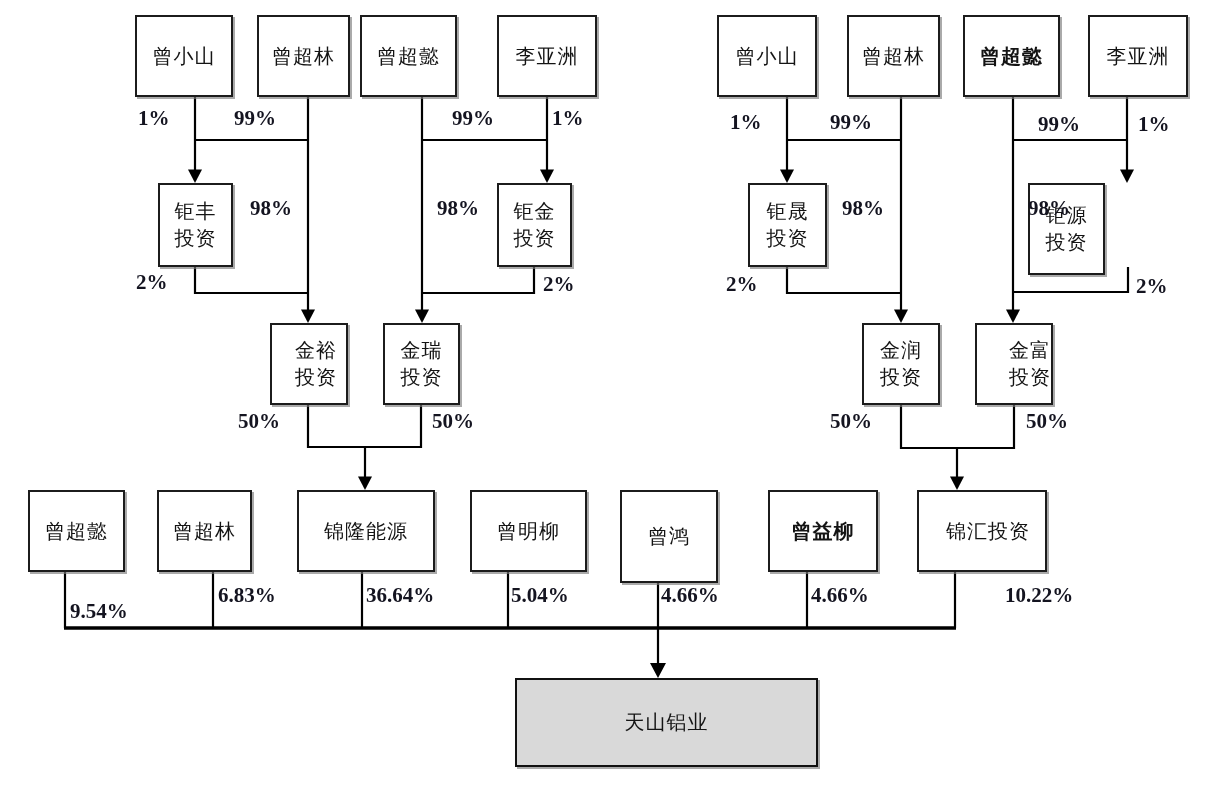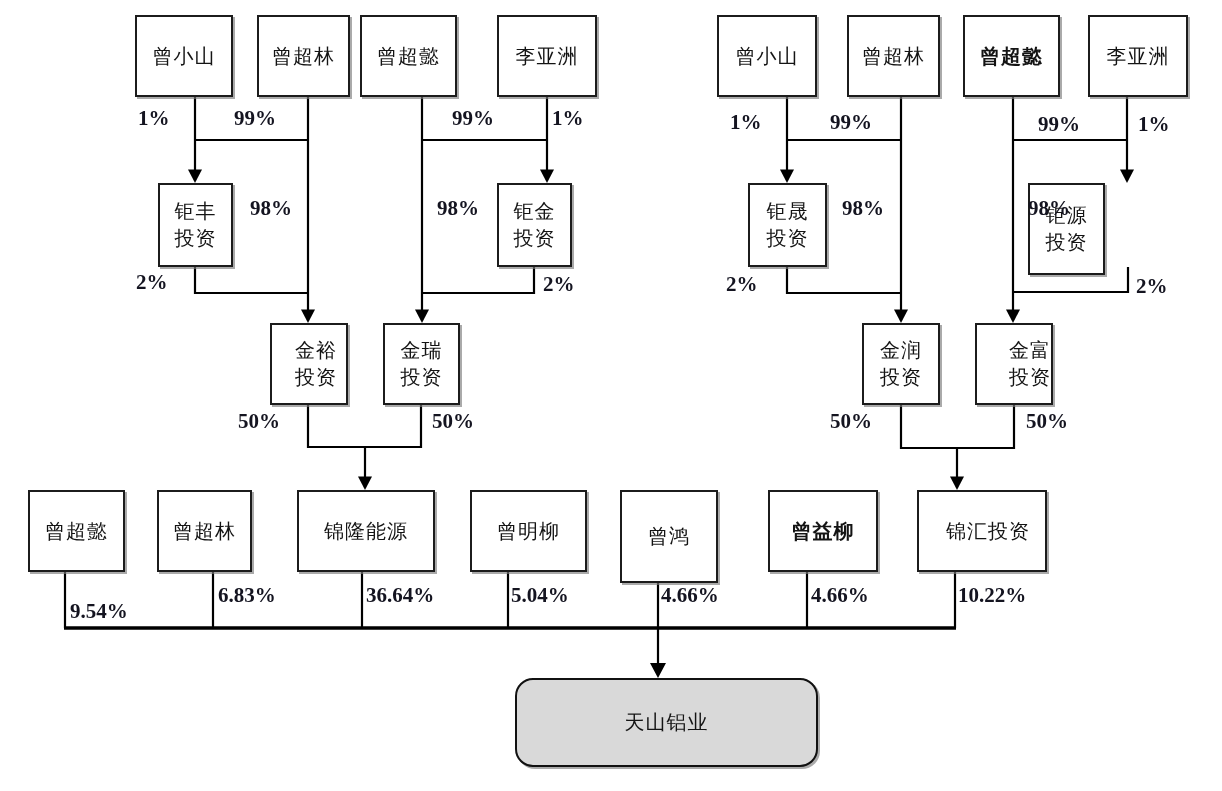--- a/index.html
+++ b/index.html
@@ -7,21 +7,21 @@
     position:relative;width:1222px;height:791px;background:#fff;overflow:hidden;
     font-family:"DejaVu Serif","Liberation Serif",serif;
   }
   .node{
     position:absolute;display:flex;flex-direction:column;align-items:center;justify-content:center;
     background:#ffffff;border:2px solid #1c1c1c;box-sizing:border-box;
     box-shadow:2px 2px 0 rgba(125,125,125,.65);
     font-size:20px;line-height:27px;color:#141414;text-align:center;letter-spacing:1px;
   }
   .node.bold{font-weight:bold;}
-  .node.filled{background:#d9d9d9;border-color:#111;border-radius:18px;}
+  .node.filled{background:#d9d9d9;border-color:#111;}
   .node span{display:block;white-space:nowrap;}
   .pct{
     position:absolute;font-weight:bold;font-size:21px;color:#141420;
     font-family:"Liberation Serif","DejaVu Serif",serif;white-space:nowrap;
   }
   svg.wires{position:absolute;left:0;top:0;pointer-events:none;}
 </style>
 </head>
 <body>
 
@@ -154,15 +154,15 @@
       <span class="pct" style="left: 726px; top: 272px;">2%</span>
       <span class="pct" style="left: 1136px; top: 274px;">2%</span>
       <span class="pct" style="left: 830px; top: 409px;">50%</span>
       <span class="pct" style="left: 1026px; top: 409px;">50%</span>
       <span class="pct" style="left: 70px; top: 583px; margin-top: 16px;">9.54%</span>
       <span class="pct" style="left: 218px; top: 583px; font-family: Liberation Serif, serif;">6.83%</span>
       <span class="pct" style="left: 366px; top: 583px;">36.64%</span>
       <span class="pct" style="left: 511px; top: 583px;">5.04%</span>
       <span class="pct" style="left: 661px; top: 583px;">4.66%</span>
       <span class="pct" style="left: 811px; top: 583px;">4.66%</span>
-      <span class="pct" style="left: 958px; top: 583px;">10.22%</span>
+      <span class="pct" style="left: 958px; top: 583px; padding-left: 47px;">10.22%</span>
     </div>
 </div>
 
 </body></html>

